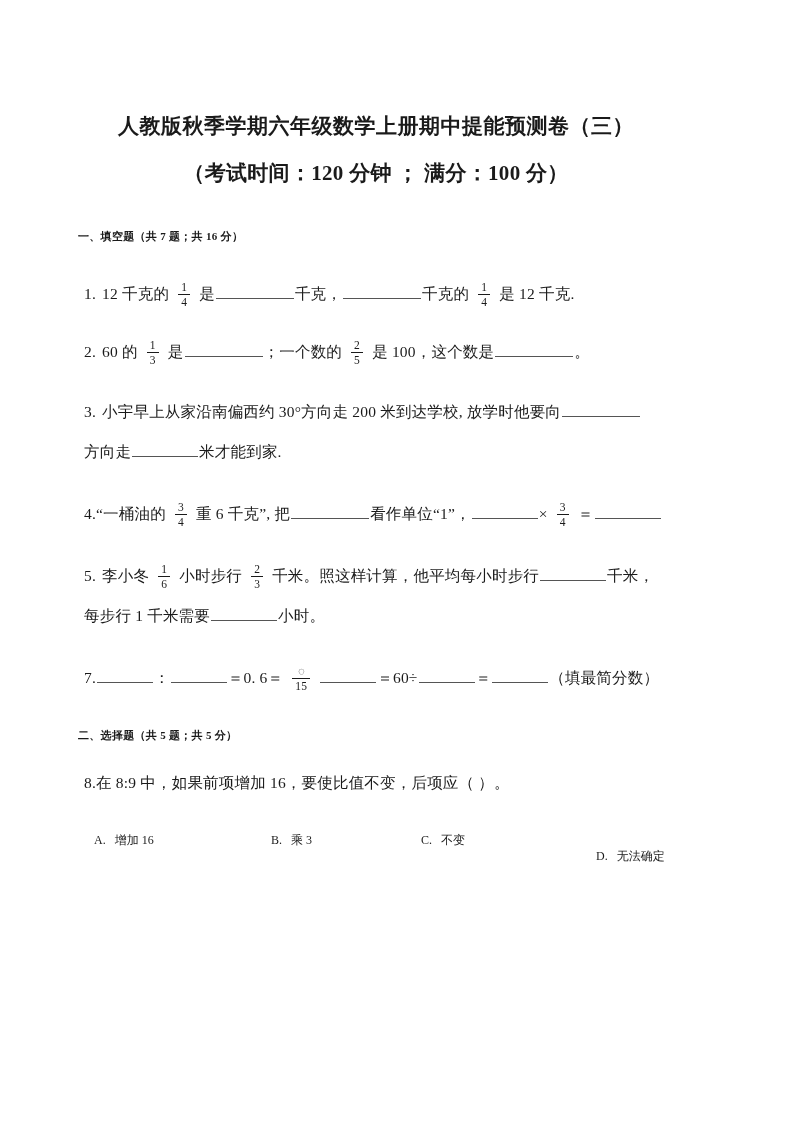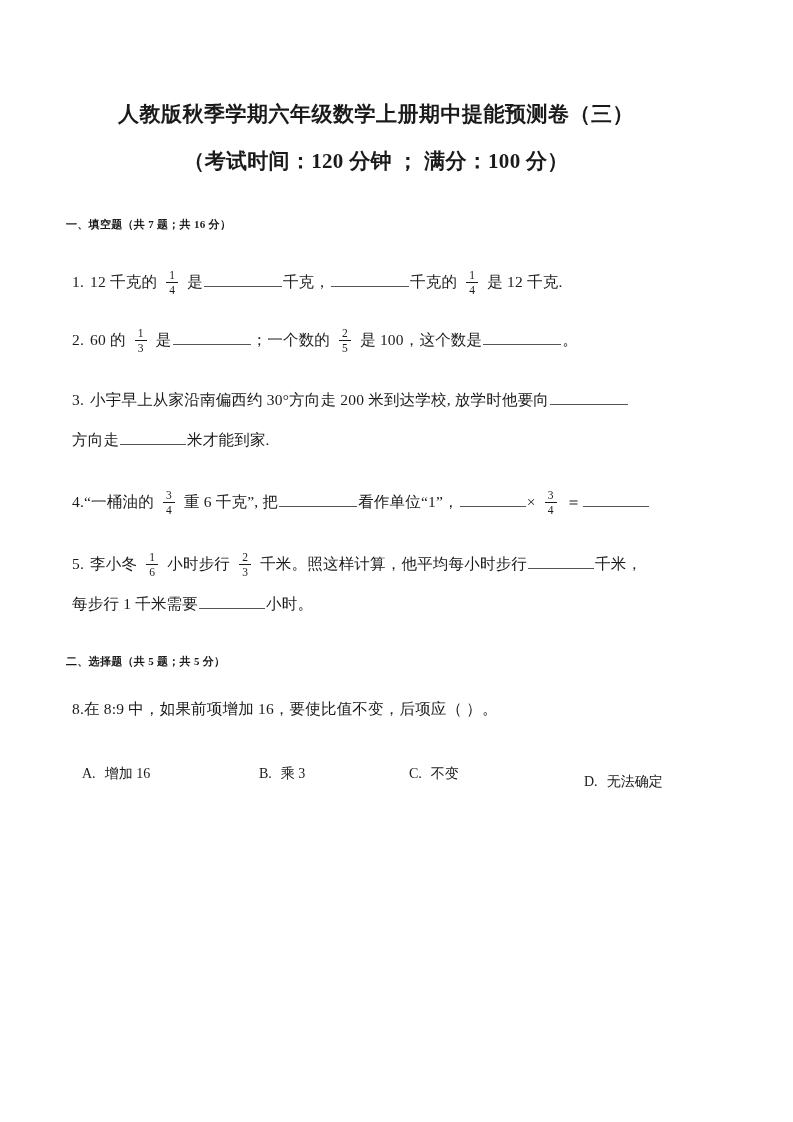--- a/index.html
+++ b/index.html
@@ -13,21 +13,21 @@
     font-family: "Liberation Serif", "DejaVu Serif", serif;
     color: #1a1a1a;
     overflow: hidden;
     position: relative;
   }
   .page {
     position: relative;
     width: 752px;
     height: 1122px;
     box-sizing: border-box;
-    padding: 4px;
+    padding: 16px;
   }
 
   
   .title {
     text-align: center;
     font-size: 21px;
     font-weight: bold;
     letter-spacing: 0.5px;
     margin: 0;
     padding-top: 98px;
@@ -103,26 +103,25 @@
     height: 14px;
     vertical-align: baseline;
     margin: 0 1px;
   }
   .blank.w-sm { width: 56px; }
   .blank.w-md { width: 66px; }
   .blank.w-lg { width: 78px; }
 
   
   .choices {
-    font-size: 14px;
+    font-size: 12px;
     padding-left: 78px;
     padding-top: 22px;
     display: flex;
     line-height: 30px;
-    align-items: center;
   }
   .choice { display: inline-block; white-space: nowrap; }
   .choice .ltr { margin-right: 9px; }
   .choice-a { width: 177px; }
   .choice-b { width: 150px; }
   .choice-c { width: 175px; }
   .choice-d { width: auto; margin-top: 16px; }
   .sp { display: inline-block; width: 6px; }
 </style>
 </head>
@@ -205,20 +204,30 @@
         <span class="den">3</span>
       </span>
       <span>千米。照这样计算，他平均每小时步行</span><span class="blank w-md"></span><span>千米，</span>
     </span>
     <span class="line">
       <span>每步行 1 千米需要</span><span class="blank w-md"></span><span>小时。</span>
     </span>
   </div>
 
 
+  <div class="q" id="q7">
+    <span class="line">
+      <span>7.</span><span class="blank w-sm"></span><span>：</span><span class="blank w-sm"></span><span>＝0. 6＝</span>
+      <span class="frac blank-num">
+        <span class="num">◌</span>
+        <span class="den">15</span>
+      </span>
+      <span class="blank w-sm"></span><span>＝60÷</span><span class="blank w-sm"></span><span>＝</span><span class="blank w-sm"></span><span>（填最简分数）</span>
+    </span>
+  </div>
 
   <div class="section-head" id="section-2-head">二、选择题（共 5 题；共 5 分）</div>
 
   <div class="q" id="q8">
     <span class="line">
       <span>8.</span><span>在 8:9 中，如果前项增加 16，要使比值不变，后项应（    ）。</span>
     </span>
   </div>
 
   <div class="choices">

